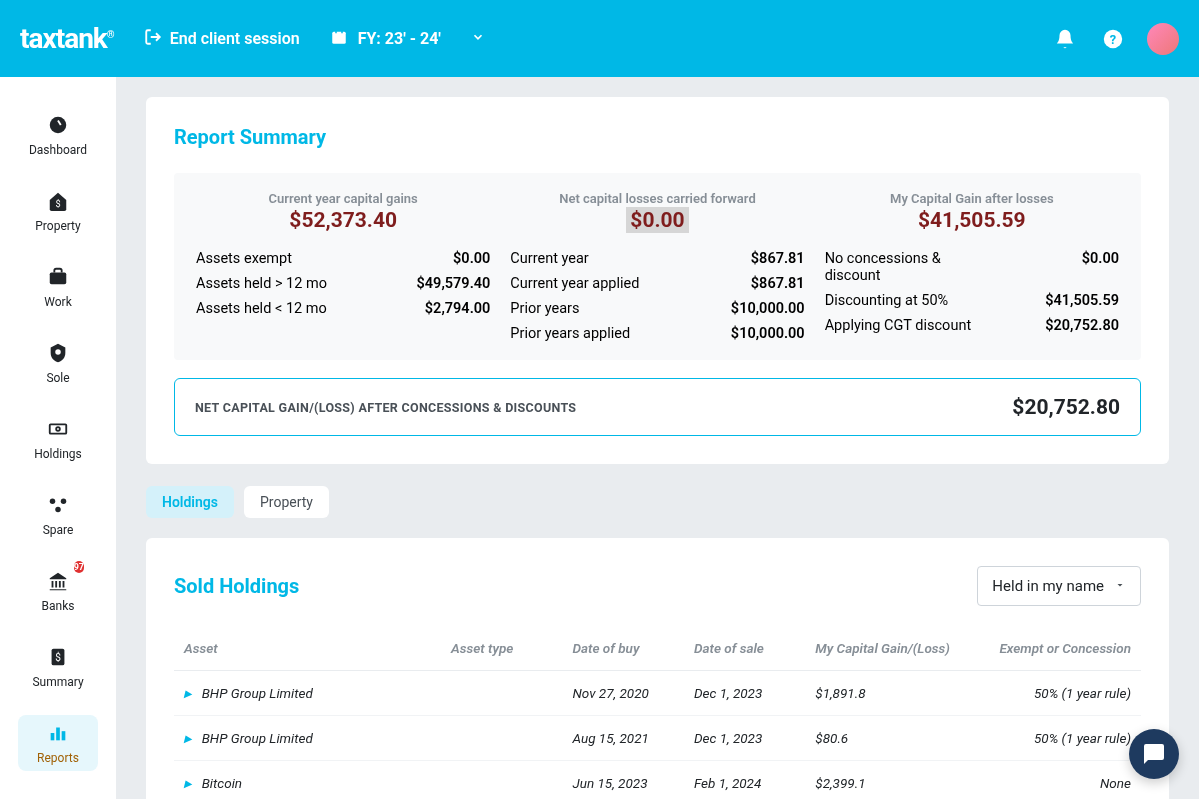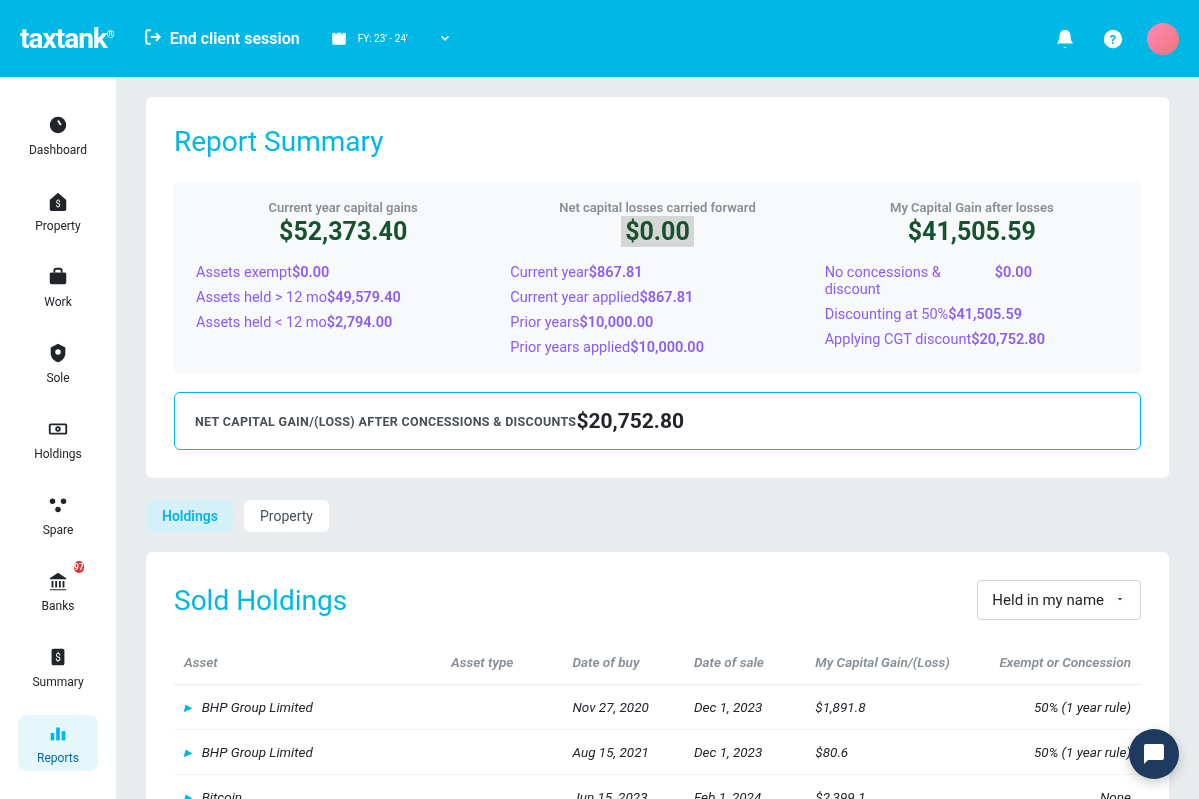--- a/index.html
+++ b/index.html
@@ -2,47 +2,47 @@
 <html><head>
 <meta charset="utf-8">
 <style>
 * { margin: 0; padding: 0; box-sizing: border-box; font-family: -apple-system, BlinkMacSystemFont, "Segoe UI", Roboto, sans-serif; }
 body { background: #e9ecef; overflow: hidden; width: 1199px; height: 799px; }
 
 .topbar { background: #00b8e6; height: 77px; display: flex; align-items: center; padding: 0 20px; color: #fff; }
 .logo { font-size: 28px; font-weight: 700; letter-spacing: -1px; margin-right: 30px; }
 .logo .reg { font-size: 10px; vertical-align: super; }
 .end-session { display: flex; align-items: center; gap: 8px; font-size: 16px; font-weight: 600; cursor: pointer; margin-right: 30px; }
-.fy-select { display: flex; align-items: center; gap: 10px; font-size: 10px; font-weight: 400; cursor: pointer; }
+.fy-select { display: flex; align-items: center; gap: 10px; font-size: 16px; font-weight: 700; cursor: pointer; }
 .topbar-right { margin-left: auto; display: flex; align-items: center; gap: 20px; }
 .icon-btn { width: 28px; height: 28px; cursor: pointer; display: flex; align-items: center; justify-content: center; color: #fff; }
 .avatar { width: 32px; height: 32px; border-radius: 50%; background: linear-gradient(135deg,#f8b,#e77); cursor: pointer; }
 
 .main { display: flex; height: calc(799px - 60px); }
 .sidebar { width: 116px; background: #fff; padding: 30px 6px; display: flex; flex-direction: column; align-items: center; gap: 20px; }
 .nav-item { display: flex; flex-direction: column; align-items: center; gap: 6px; cursor: pointer; color: #212529; font-size: 12px; padding: 6px 8px; border-radius: 8px; width: 80px; position: relative; }
-.nav-item.active { background: #e6f7fc; color: #0369a1; }
+.nav-item.active { background: #e6f7fc; color: #a16207; }
 .nav-icon { width: 24px; height: 24px; display: flex; align-items: center; justify-content: center; }
 .nav-badge { position: absolute; top: -2px; right: 14px; background: #e03131; color: #fff; font-size: 9px; padding: 1px 0; border-radius: 6px; font-weight: 700; }
 
 .content { flex: 1; padding: 0 30px 20px; overflow-y: auto; }
 .card { background: #fff; border-radius: 6px; padding: 28px; margin-top: 20px; }
-.section-title { color: #00b8e6; font-size: 28px; font-weight: 400; margin-bottom: 24px; }
+.section-title { color: #00b8e6; font-size: 20px; font-weight: 700; margin-bottom: 24px; }
 
 .summary-grid { display: flex; gap: 0; background: #f8f9fa; border-radius: 4px; padding: 18px 12px 14px; }
 .summary-col { flex: 1; padding: 0 10px; }
 .summary-head { text-align: center; margin-bottom: 14px; }
 .summary-head-label { color: #868e96; font-size: 13px; font-weight: 600; }
-.summary-head-value { font-size: 25px; font-weight: 700; color: #14532d; margin-top: 2px; }
+.summary-head-value { font-size: 21px; font-weight: 700; color: #7f1d1d; margin-top: 2px; }
 .highlight { background: #d6d6d6; padding: 1px 4px; }
-.summary-row { display: flex; font-size: 14.5px; color: #8b5cf6; padding: 4px 0; }
+.summary-row { display: flex; justify-content: space-between; font-size: 14.5px; color: #000000; padding: 4px 0; }
 .summary-row .val { font-weight: 600; }
 .summary-row .lbl { max-width: 170px; }
 
-.net-bar { border: 1.5px solid #00b8e6; border-radius: 6px; display: flex; justify-content: flex-start; align-items: center; padding: 16px 20px; margin-top: 18px; }
+.net-bar { border: 1.5px solid #00b8e6; border-radius: 6px; display: flex; justify-content: space-between; align-items: center; padding: 16px 20px; margin-top: 18px; }
 .net-label { font-size: 12.5px; font-weight: 700; color: #495057; letter-spacing: 0.3px; }
 .net-value { font-size: 21px; font-weight: 700; color: #212529; }
 
 .tabs { display: flex; gap: 10px; margin-top: 22px; }
 .tab { padding: 8px 16px; border-radius: 6px; font-size: 14px; cursor: pointer; background: #fff; color: #495057; }
 .tab.active { background: #d4f1fa; color: #00b8e6; font-weight: 600; }
 
 .filter-dd { border: 1px solid #ced4da; border-radius: 4px; padding: 10px 14px; display: flex; align-items: flex-end; gap: 10px; cursor: pointer; font-size: 15px; color: #212529; }
 
 .holdings-header { display: flex; justify-content: space-between; align-items: center; margin-bottom: 20px; }

